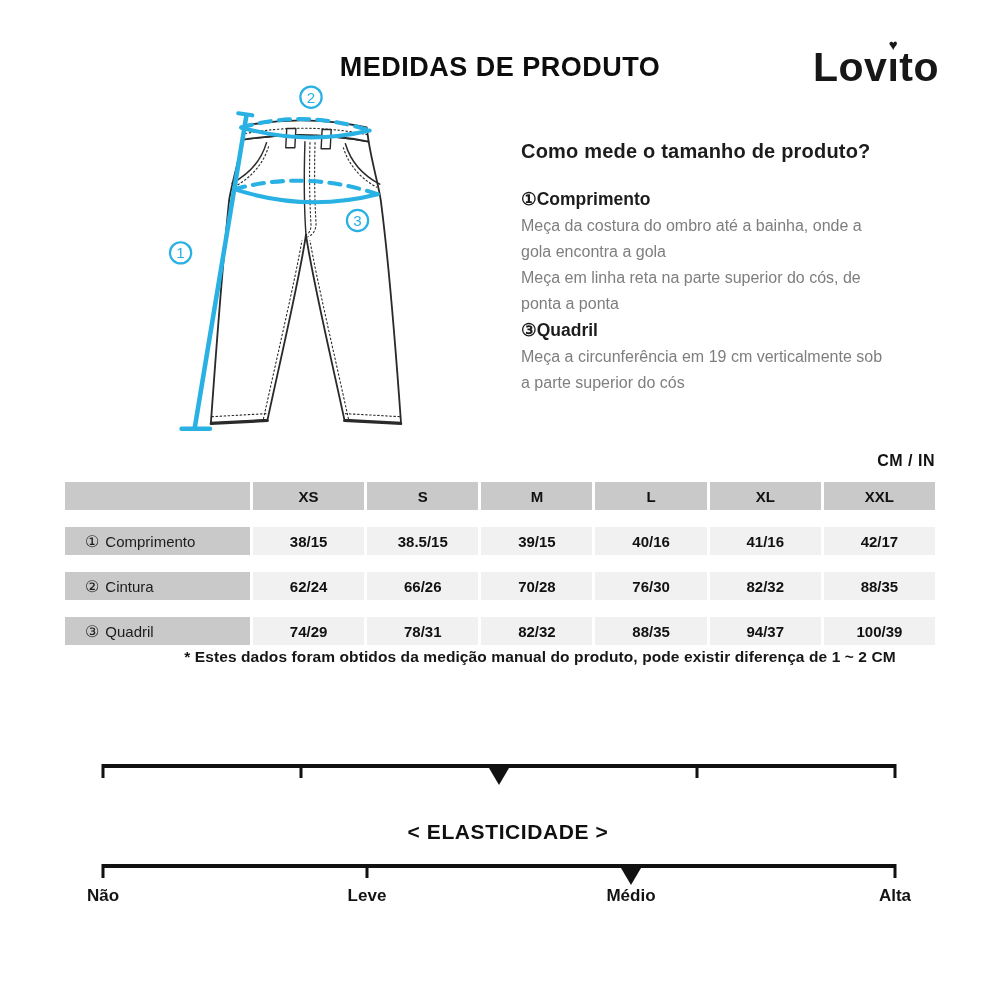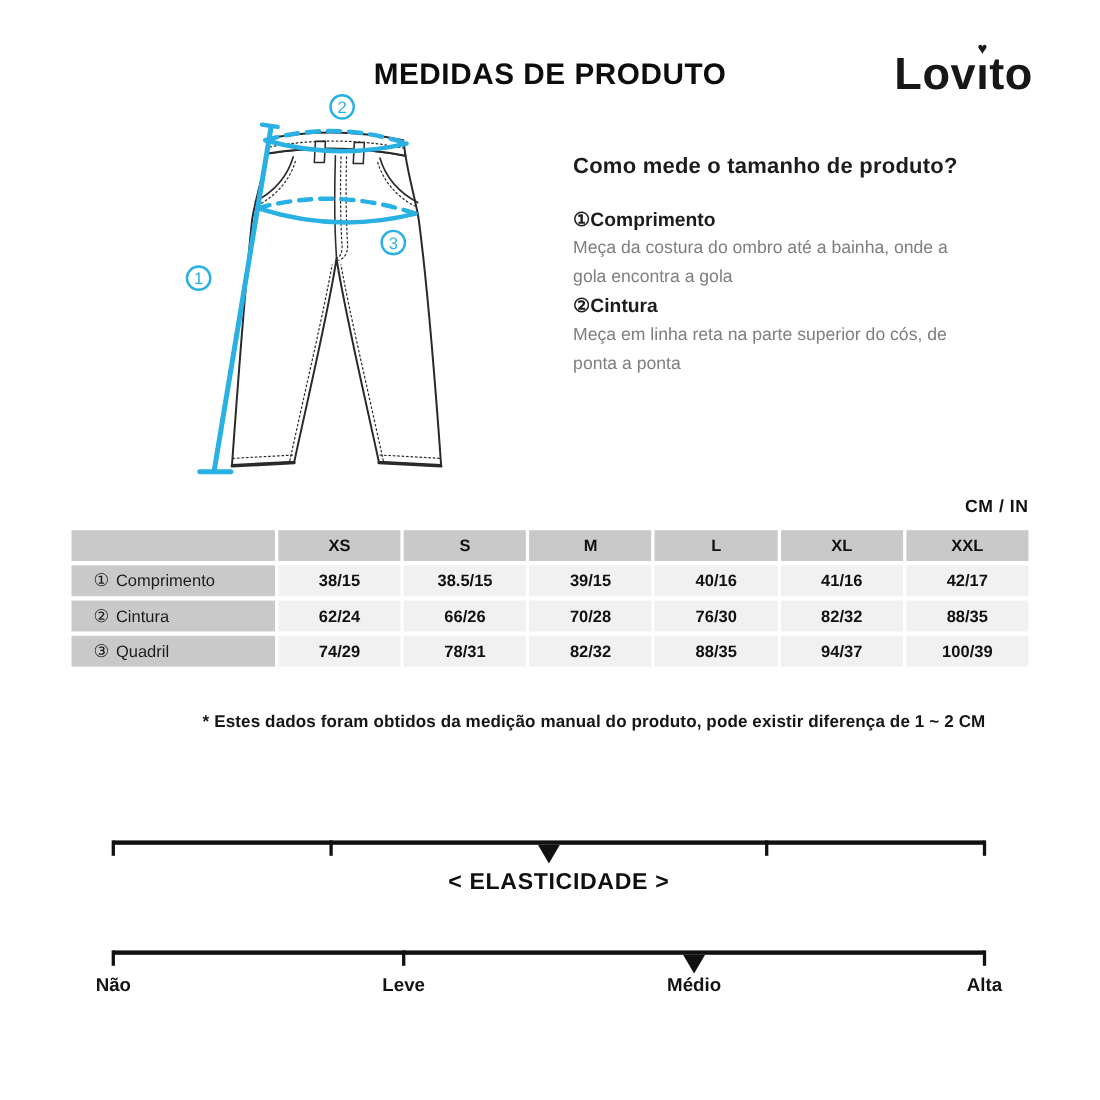--- a/index.html
+++ b/index.html
@@ -22,21 +22,21 @@
   
   .guide { position:absolute; left:521px; top:140px; width:420px; }
   .guide h1 { font-size:20px; font-weight:bold; color:#1c1c1c; margin-bottom:23px; letter-spacing:.2px; }
   .g-label { font-size:17.5px; font-weight:bold; color:#1c1c1c; line-height:27px; }
   .g-desc { font-size:16px; color:#7e7e7e; line-height:26px; width:372px; }
 
   
   .units { position:absolute; top:452px; left:65px; width:870px; text-align:right;
     font-size:16px; font-weight:bold; letter-spacing:.5px; }
   .table { position:absolute; left:65px; top:482px; width:870px; display:grid;
-    grid-template-columns:185px repeat(6,1fr); gap:4px 3px; }
+    grid-template-columns:185px repeat(6,1fr); gap:17px 3px; }
   .table > div { height:28px; display:flex; align-items:center; justify-content:center;
     font-size:15px; }
   .hcell { background:#c9c9c9; font-weight:bold; }
   .corner { background:#c9c9c9; }
   .rlabel { background:#c9c9c9; justify-content:flex-start !important; padding-left:20px;
     font-size:16px; color:#1c1c1c; }
   .rlabel .cnum { margin-right:6px; font-size:16px; }
   .vcell { background:#f1f1f1; font-weight:bold; }
 
   .footnote { position:absolute; top:648px; left:0; width:1000px; text-align:center;
@@ -49,21 +49,21 @@
   .scale-line .tick { position:absolute; top:0; width:3px; height:14px; background:#111;
     transform:translateX(-50%); }
   .scale-line .marker { position:absolute; top:4px; width:0; height:0; transform:translateX(-50%);
     border-left:10px solid transparent; border-right:10px solid transparent;
     border-top:17px solid #111; }
   .scale-labels { position:absolute; left:103px; width:792px; height:20px; }
   .scale-labels .slabel { position:absolute; transform:translateX(-50%); white-space:nowrap;
     font-size:17px; font-weight:bold; color:#131313; }
 
   #scale-title-0 { top:730px; } #scale-line-0 { top:764px; } #scale-labels-0 { top:786px; }
-  #scale-title-1 { top:790px;padding-left:16px; } #scale-line-1 { top:864px; } #scale-labels-1 { top:886px; }
+  #scale-title-1 { top:820px;padding-left:16px; } #scale-line-1 { top:864px; } #scale-labels-1 { top:886px; }
 </style>
 </head>
 <body>
 
 <div class="page">
 
   <div class="page-title">MEDIDAS DE PRODUTO</div>
 
   <div class="logo"><span>Lov</span><span class="logo-i"><span class="heart">♥</span><span>ı</span></span><span>to</span></div>
 
@@ -118,22 +118,25 @@
     </g>
   </svg>
 
   <div class="guide">
     <h1>Como mede o tamanho de produto?</h1>
     <div>
       <div class="g-label"><span>①</span><span>Comprimento</span></div>
       <div class="g-desc">Meça da costura do ombro até a bainha, onde a gola encontra a gola</div>
     </div>
     <div>
-      <div class="g-label"><span>②</span><span>Cintura</span></div>
       <div class="g-desc">Meça em linha reta na parte superior do cós, de ponta a ponta</div>
+    </div>
+    <div>
+      <div class="g-label"><span>③</span><span>Quadril</span></div>
+      <div class="g-desc">Meça a circunferência em 19 cm verticalmente sob a parte superior do cós</div>
     </div>
   </div>
 
   <div class="units">CM / IN</div>
 
   <div class="table" id="size-table">
       <div class="corner"></div>
       <div class="hcell">XS</div>
       <div class="hcell">S</div>
       <div class="hcell">M</div>

